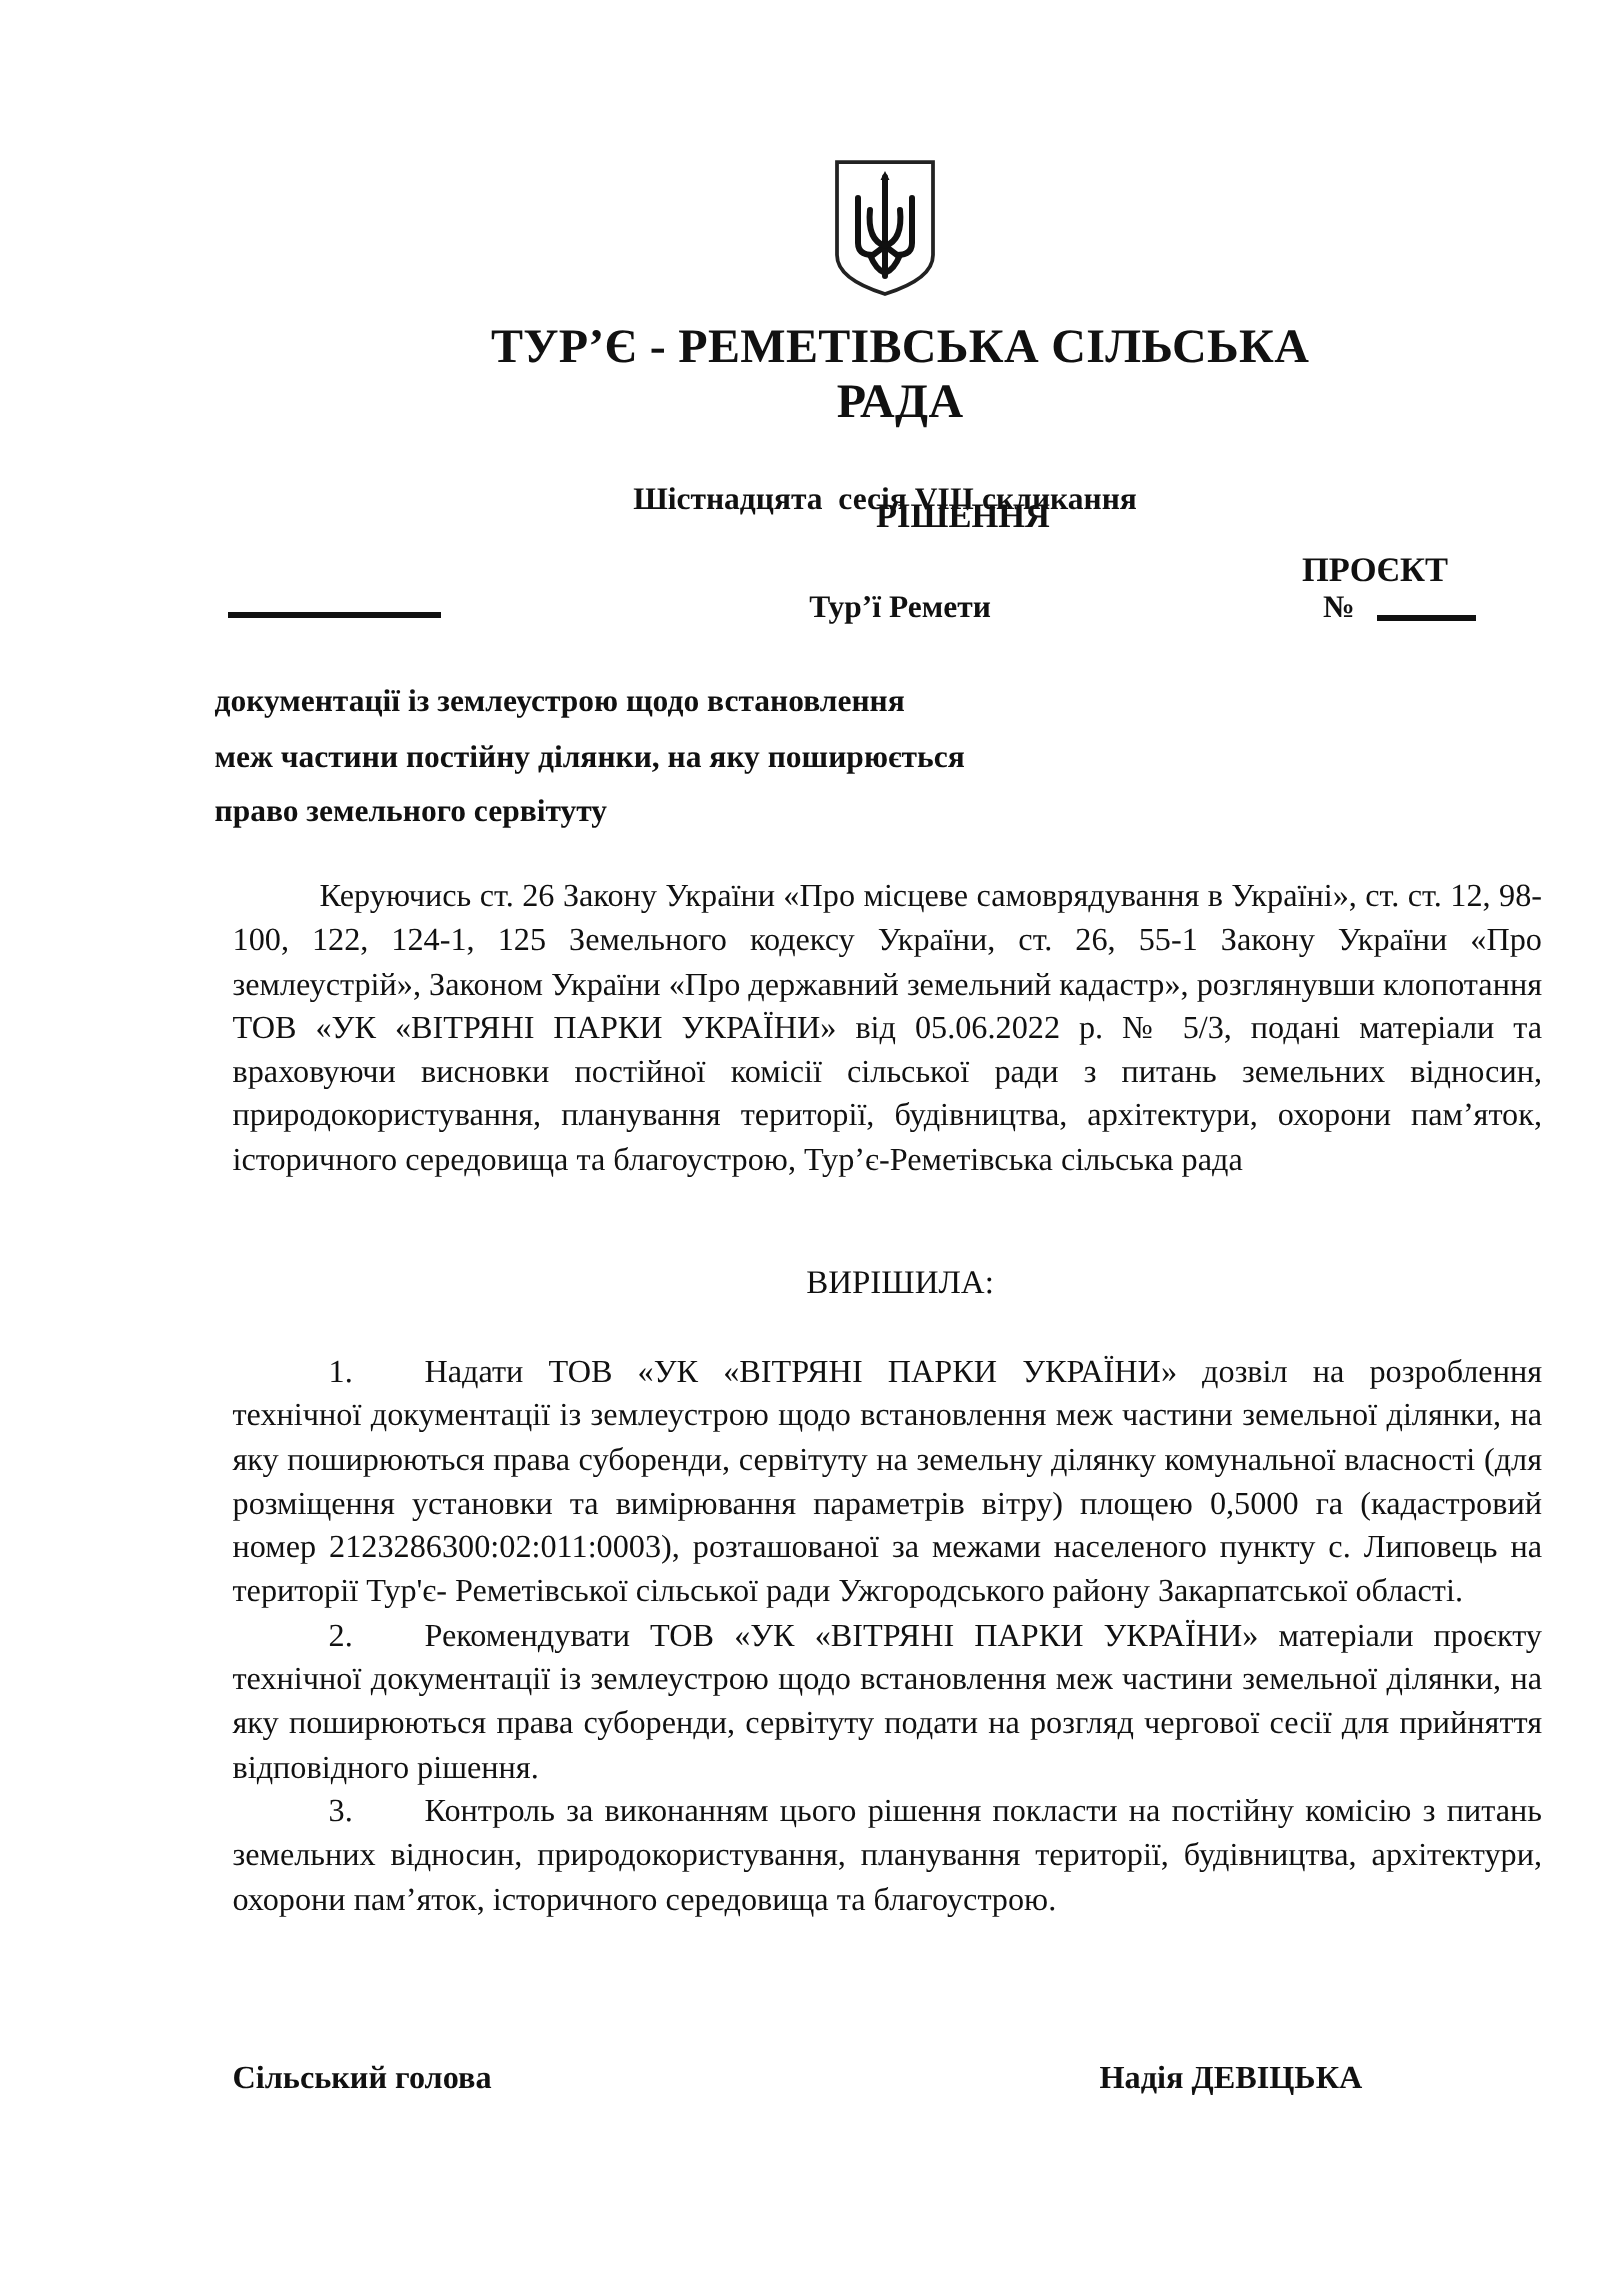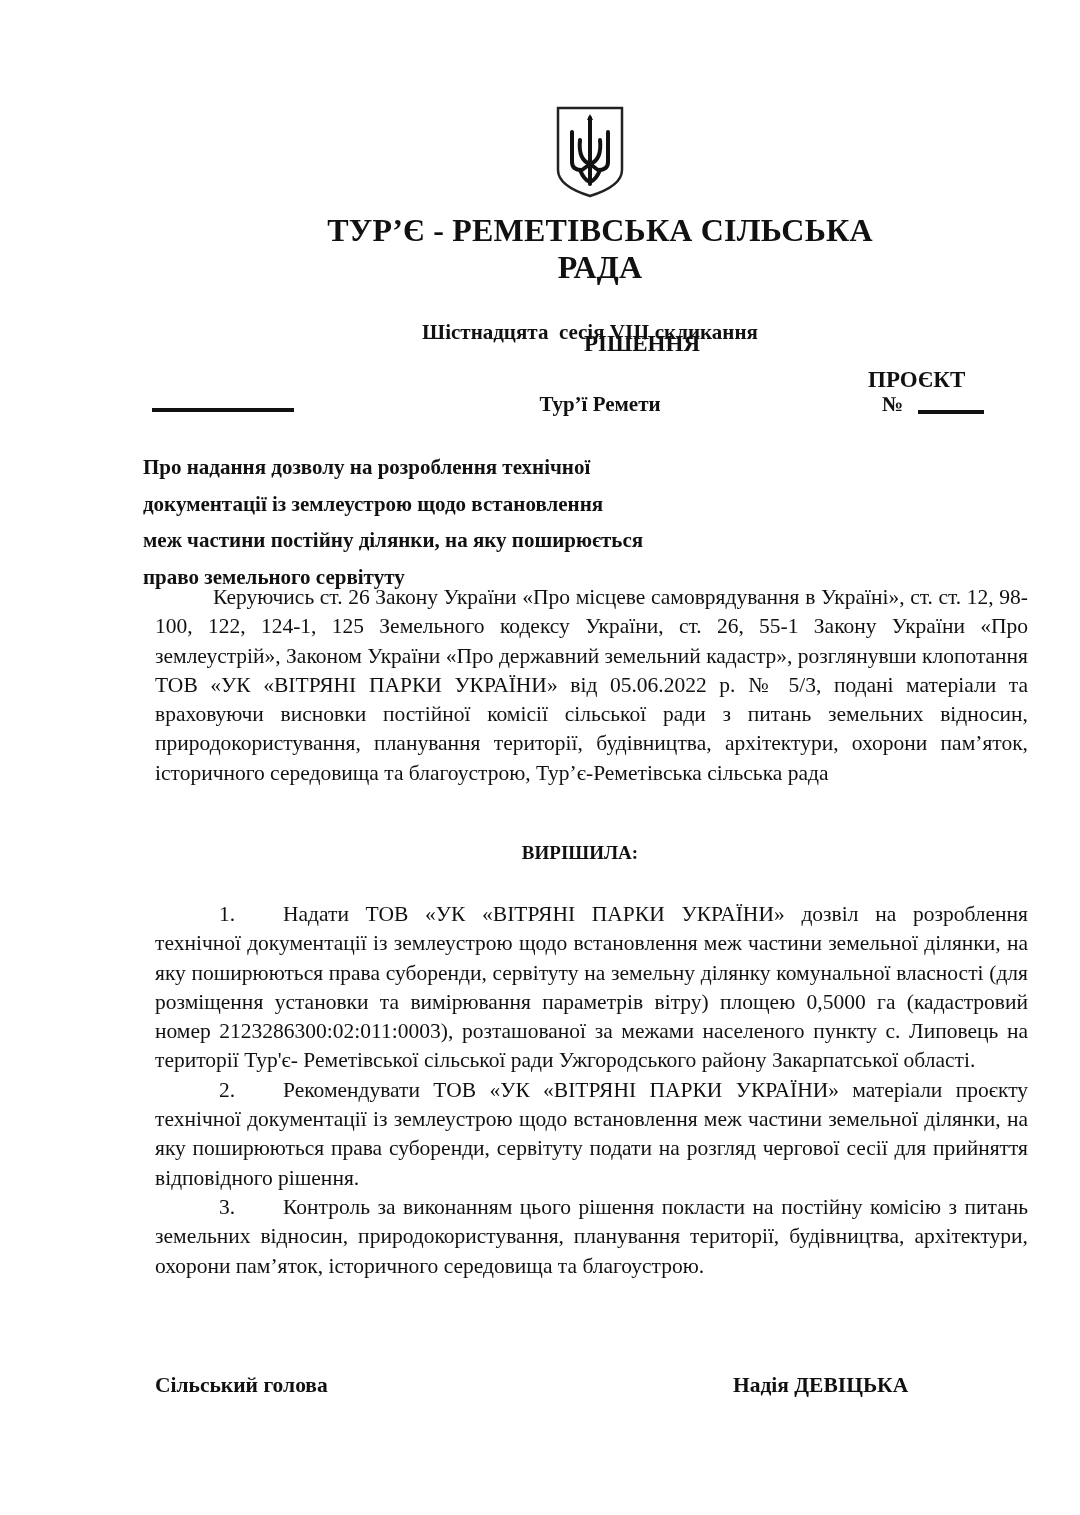--- a/index.html
+++ b/index.html
@@ -56,22 +56,22 @@
     }
     .subject div { white-space: nowrap; }
     .body-text {
       left: 155px; width: 873px;
       font-size: 21.5px; line-height: 29.3px;
       text-align: justify;
     }
     .preamble { top: 583px; }
     .para-indent { text-indent: 58px; }
     .decided {
-      top: 842px; left: 480px; width: 200px; text-align: center;
-      font-size: 19px; font-weight: bold;
+      top: 842px; left: 500px; width: 200px; text-align: center;
+      font-size: 22px; font-weight: normal;
     }
     .items { top: 900px; }
     .item {
       text-indent: 64px;
       text-align: justify;
     }
     .item .num {
       display: inline-block;
       width: 64px;
       text-indent: 0;
@@ -105,21 +105,20 @@
 
 <div class="abs decision">РІШЕННЯ</div>
 <div class="abs project">ПРОЄКТ</div>
 
 <div class="abs date-line"></div>
 <div class="abs place">Тур’ї Ремети</div>
 <div class="abs num-sign">№</div>
 <div class="abs num-line"></div>
 
 <div class="abs subject">
-  <div>Про надання дозволу на розроблення технічної</div>
   <div>документації із землеустрою щодо встановлення</div>
   <div>меж частини постійну ділянки, на яку поширюється</div>
   <div>право земельного сервітуту</div>
 </div>
 
 <div class="abs body-text preamble para-indent">Керуючись ст. 26 Закону України «Про місцеве самоврядування в Україні», ст. ст. 12, 98-100, 122, 124-1, 125 Земельного кодексу України,  ст. 26, 55-1 Закону України «Про землеустрій», Законом України «Про державний земельний кадастр», розглянувши клопотання ТОВ «УК «ВІТРЯНІ ПАРКИ УКРАЇНИ» від 05.06.2022 р. № 5/3, подані матеріали та враховуючи висновки постійної комісії сільської ради з питань земельних відносин, природокористування, планування території, будівництва, архітектури, охорони пам’яток, історичного середовища та благоустрою, Тур’є-Реметівська сільська рада</div>
 
 <div class="abs decided">ВИРІШИЛА:</div>
 
 <div class="abs body-text items">

